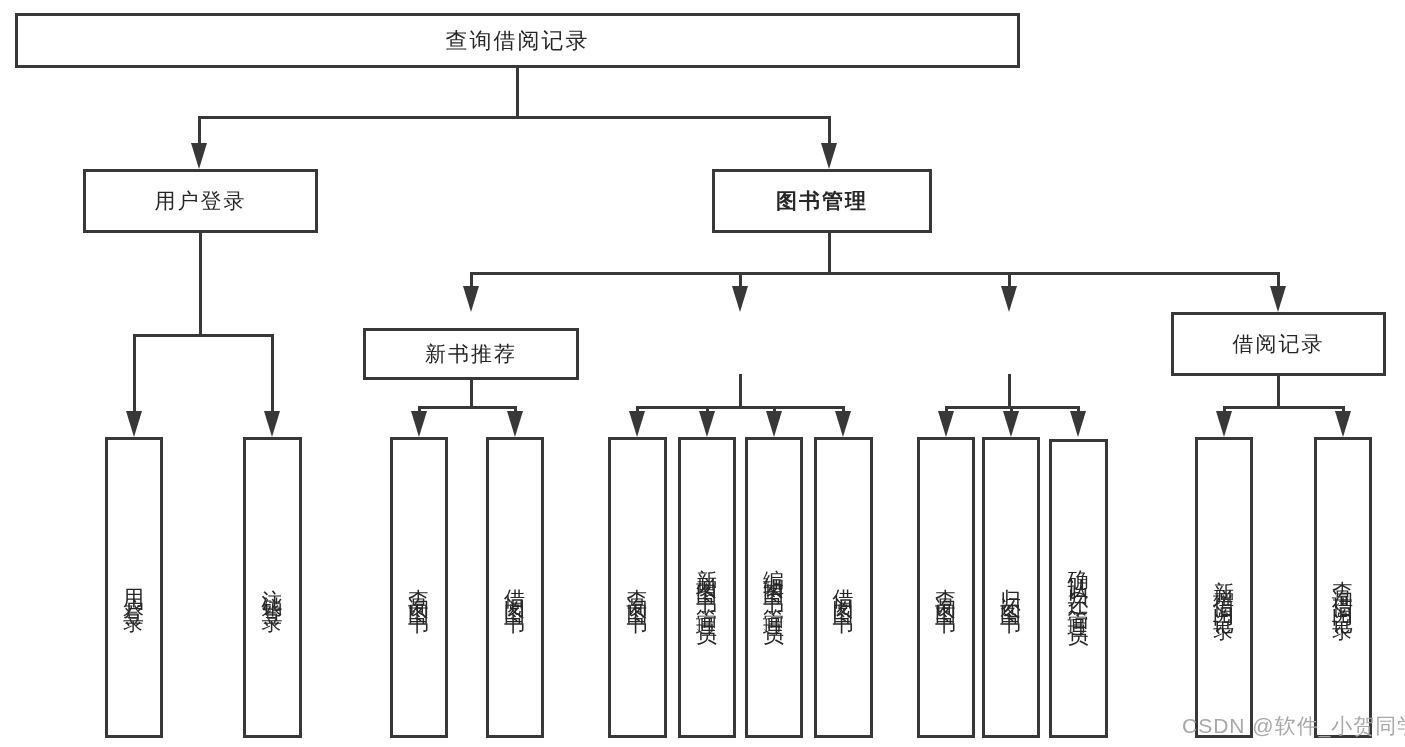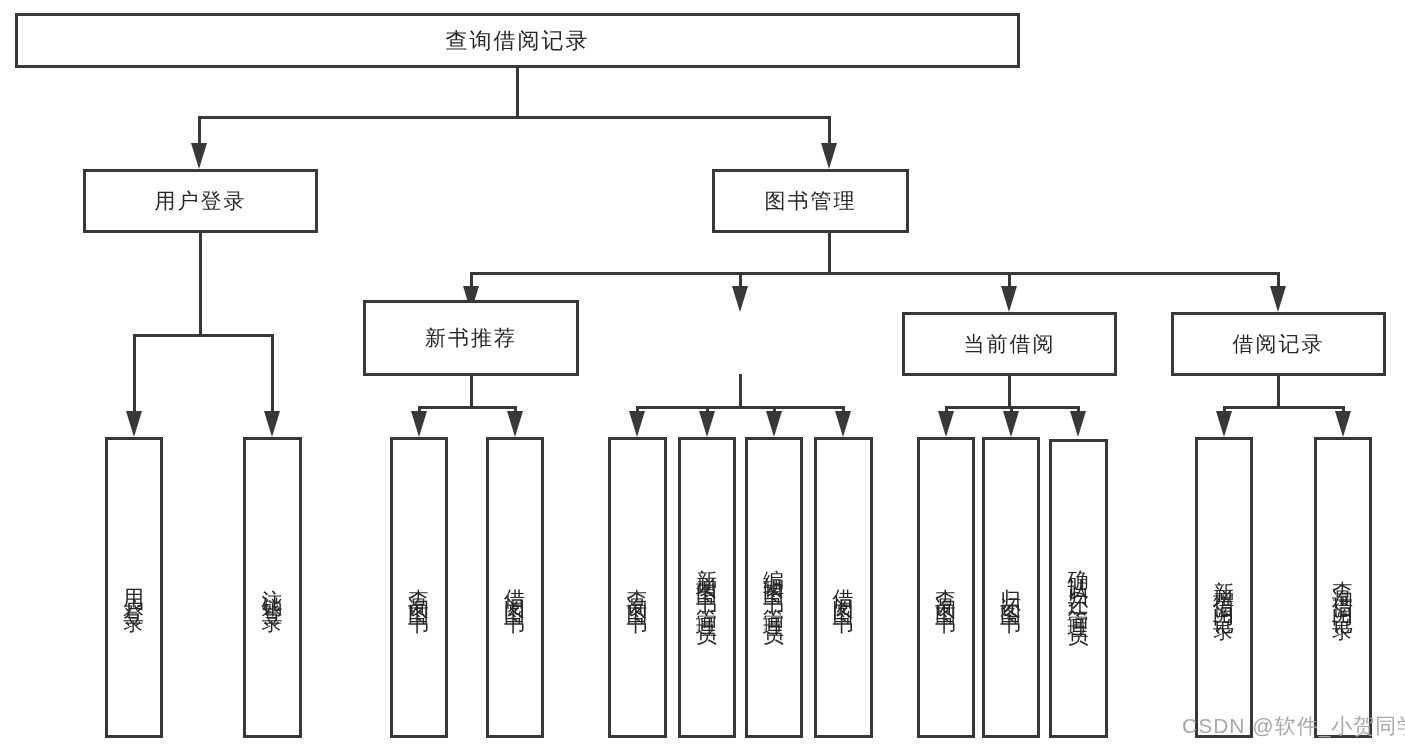--- a/index.html
+++ b/index.html
@@ -67,21 +67,21 @@
   <div class="vline" style="left:516px;top:68px;height:50px;"></div>
   <div class="hline" style="left:198px;top:116px;width:633px;"></div>
   <div class="vline" style="left:198px;top:116px;height:30px;"></div>
   <div class="arrow" style="left:191px;top:143px;"></div>
   <div class="vline" style="left:828px;top:116px;height:30px;"></div>
   <div class="arrow" style="left:821px;top:143px;"></div>
 
   <div class="node" style="left:83px;top:169px;width:235px;height:64px;">
     <span>用户登录</span>
   </div>
-  <div class="node" style="left:712px;top:169px;width:197px;height:64px;">
+  <div class="node" style="left:712px;top:169px;width:220px;height:64px;font-weight:bold;">
     <span>图书管理</span>
   </div>
 
   <div class="vline" style="left:199px;top:231px;height:105px;"></div>
   <div class="hline" style="left:133px;top:334px;width:141px;"></div>
   <div class="vline" style="left:133px;top:334px;height:80px;"></div>
   <div class="arrow" style="left:126px;top:411px;"></div>
   <div class="vline" style="left:271px;top:334px;height:80px;"></div>
   <div class="arrow" style="left:264px;top:411px;"></div>
 
@@ -89,25 +89,22 @@
   <div class="hline" style="left:470px;top:272px;width:810px;"></div>
   <div class="vline" style="left:470px;top:272px;height:17px;"></div>
   <div class="arrow" style="left:463px;top:286px;"></div>
   <div class="vline" style="left:739px;top:272px;height:17px;"></div>
   <div class="arrow" style="left:732px;top:286px;"></div>
   <div class="vline" style="left:1008px;top:272px;height:17px;"></div>
   <div class="arrow" style="left:1001px;top:286px;"></div>
   <div class="vline" style="left:1277px;top:272px;height:17px;"></div>
   <div class="arrow" style="left:1270px;top:286px;"></div>
 
-  <div class="node" style="left:363px;top:300px;width:216px;height:76px;justify-content:center;">
+  <div class="node" style="left:363px;top:328px;width:216px;height:52px;justify-content:center;">
     <span>新书推荐</span>
-  </div>
-  <div class="node" style="left:902px;top:312px;width:215px;height:64px;">
-    <span>当前借阅</span>
   </div>
   <div class="node" style="left:1171px;top:312px;width:215px;height:64px;">
     <span>借阅记录</span>
   </div>
 
   <div class="vline" style="left:470px;top:374px;height:34px;"></div>
   <div class="hline" style="left:418px;top:406px;width:99px;"></div>
   <div class="vline" style="left:418px;top:406px;height:8px;"></div>
   <div class="arrow" style="left:411px;top:411px;"></div>
   <div class="vline" style="left:514px;top:406px;height:8px;"></div>

